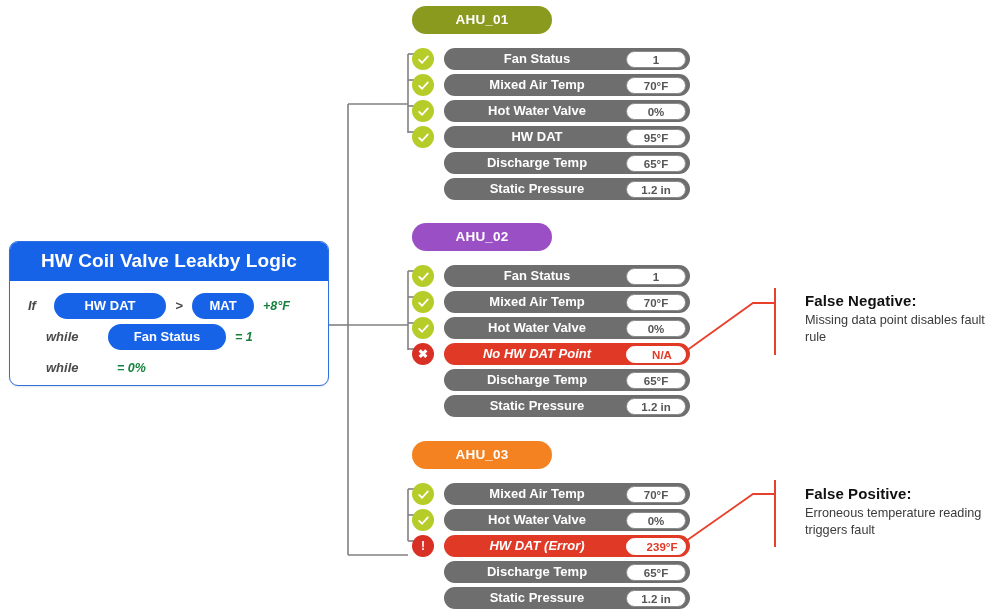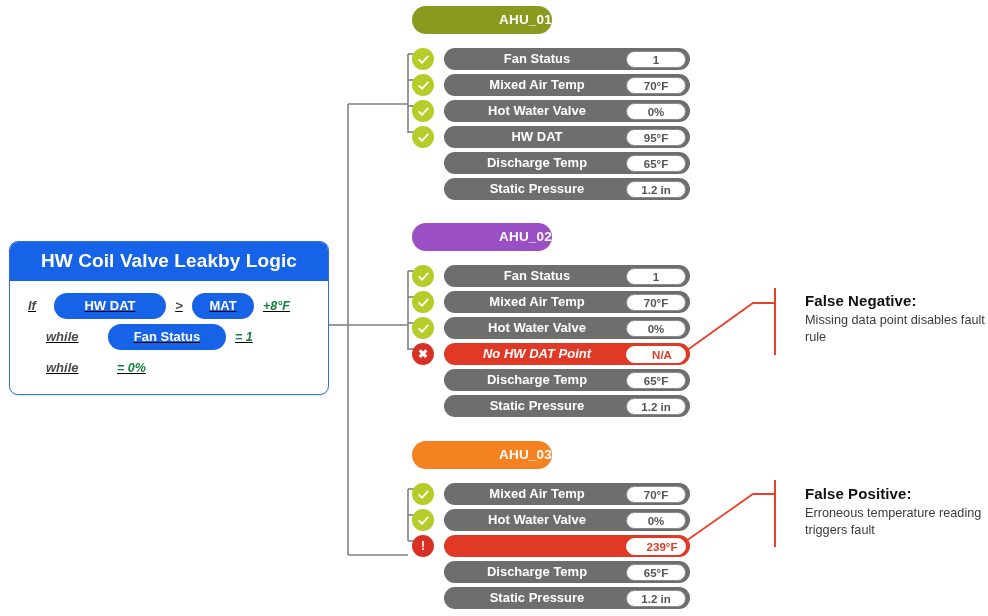--- a/index.html
+++ b/index.html
@@ -45,22 +45,21 @@
   .logic-title {
     background: #1763e8;
     color: #ffffff;
     font-size: 19px;
     font-weight: bold;
     text-align: center;
     padding: 8px 6px 9px 6px;
     letter-spacing: 0.1px;
   }
   .logic-body {
-    padding: 9px 0 11px 0;
-    text-decoration: underline;
+    padding: 9px 0 2px 0;
   }
   .logic-row {
     display: flex;
     align-items: center;
     height: 31px;
     padding-left: 18px;
   }
   .kw {
     font-style: italic;
     font-weight: bold;
@@ -104,21 +103,21 @@
   .ahu-header {
     position: absolute;
     left: 0; top: 0;
     width: 140px;
     height: 28px;
     line-height: 28px;
     border-radius: 999px;
     color: #ffffff;
     font-size: 13.5px;
     font-weight: bold;
-    text-align: right;
+    text-align: center;
     letter-spacing: 0.2px;
   }
   .point-row {
     position: absolute;
     left: 32px;
     width: 246px;
     height: 22px;
     border-radius: 999px;
     background: #6e6e6e;
   }
@@ -376,20 +375,21 @@
         </svg>
       </div>
       <div class="point-row" style="top: 68px;">
         <div class="point-label">Hot Water Valve</div>
         <div class="value-pill">0%</div>
       </div>
       <div class="status-dot bad" style="left: 0px; top: 94px;">
         <span class="glyph">!</span>
       </div>
       <div class="point-row err" style="top: 94px;">
+        <div class="point-label">HW DAT (Error)</div>
         <div class="value-pill">239°F</div>
       </div>
       <div class="point-row" style="top: 120px;">
         <div class="point-label">Discharge Temp</div>
         <div class="value-pill">65°F</div>
       </div>
       <div class="point-row" style="top: 146px;">
         <div class="point-label">Static Pressure</div>
         <div class="value-pill">1.2 in</div>
       </div>

